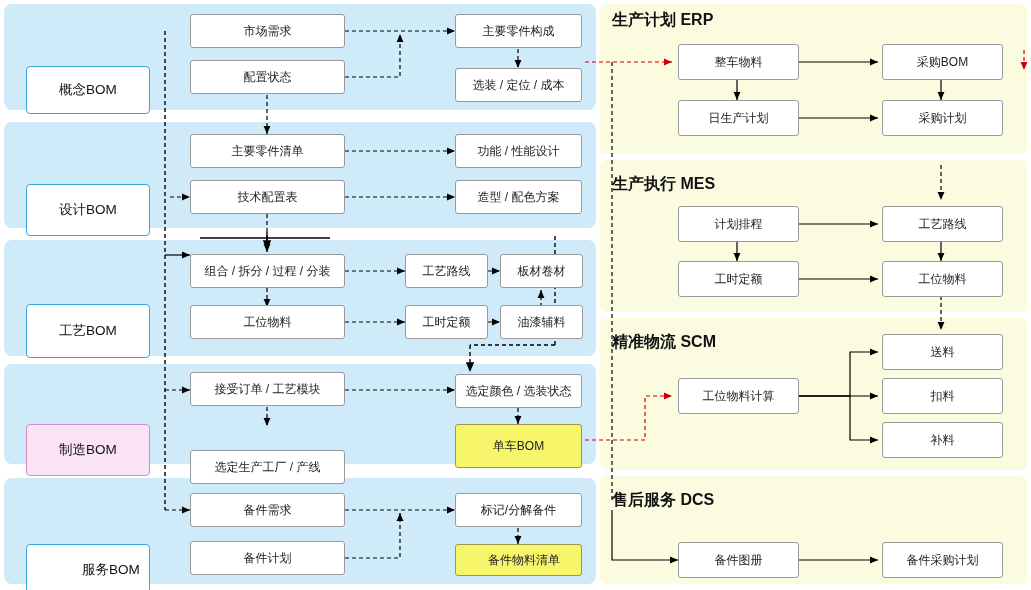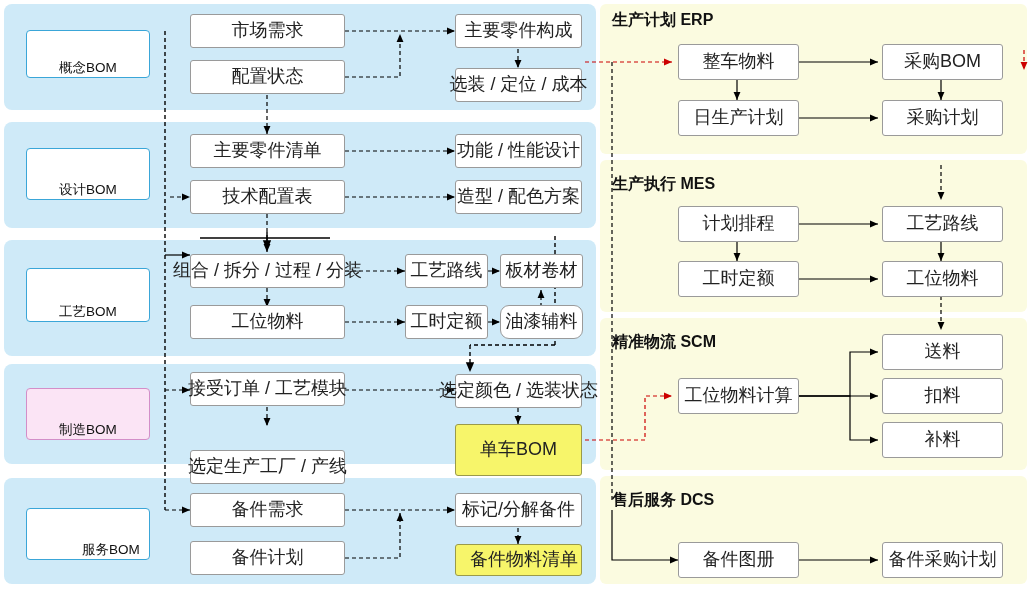--- a/index.html
+++ b/index.html
@@ -28,35 +28,35 @@
 
   
   .node {
     position:absolute;
     background:#ffffff;
     border:1px solid #9a9a9a;
     border-radius:3px;
     display:flex;
     align-items:center;
     justify-content:center;
-    font-size:18px;
+    font-size:12px;
     color:#222;
     text-align:center;
     line-height:1.2;
     white-space:nowrap;
   }
 
   
   .cat {
     position:absolute;
     background:#ffffff;
     border:1.5px solid #3aa6d8;
     border-radius:4px;
-    display:flex; align-items:flex-end; justify-content:center;
-    font-size:13.5px; color:#111; font-weight:400;
+    display:flex; align-items:center; justify-content:center;
+    font-size:13.5px; color:#111; font-weight:400;margin-top:36px;
   }
   .cat.pink { background:#fbe4f5; border-color:#d38ec8; }
 
   
   .node.hl { background:#f7f56a; border-color:#9a9a4a; }
 
   
   .sechead {
     position:absolute;
     font-size:16px;
@@ -234,34 +234,34 @@
     </div>
   <div class="node" style="left:405px; top:254px; width:83px; height:34px;">
     <span>工艺路线</span>
     </div>
   <div class="node" style="left:500px; top:254px; width:83px; height:34px;">
     <span>板材卷材</span>
     </div>
   <div class="node" style="left:405px; top:305px; width:83px; height:34px;">
     <span>工时定额</span>
     </div>
-  <div class="node" style="left:500px; top:305px; width:83px; height:34px;border-radius:9px;">
+  <div class="node" style="left:500px; top:305px; width:83px; height:34px;">
     <span>油漆辅料</span>
     </div>
 
   <div class="node" style="left:190px; top:372px; width:155px; height:34px;">
     <span>接受订单 / 工艺模块</span>
     </div>
   <div class="node" style="left:190px; top:450px; width:155px; height:34px;">
     <span>选定生产工厂 / 产线</span>
     </div>
   <div class="node" style="left:455px; top:374px; width:127px; height:34px;">
     <span>选定颜色 / 选装状态</span>
     </div>
-  <div class="node hl" style="left:455px; top:424px; width:127px; height:52px;">
+  <div class="node hl" style="left:455px; top:424px; width:127px; height:44px;">
     <span>单车BOM</span>
     </div>
 
   <div class="node" style="left:190px; top:493px; width:155px; height:34px;">
     <span>备件需求</span>
     </div>
   <div class="node" style="left:190px; top:541px; width:155px; height:34px;">
     <span>备件计划</span>
     </div>
   <div class="node" style="left:455px; top:493px; width:127px; height:34px;">

